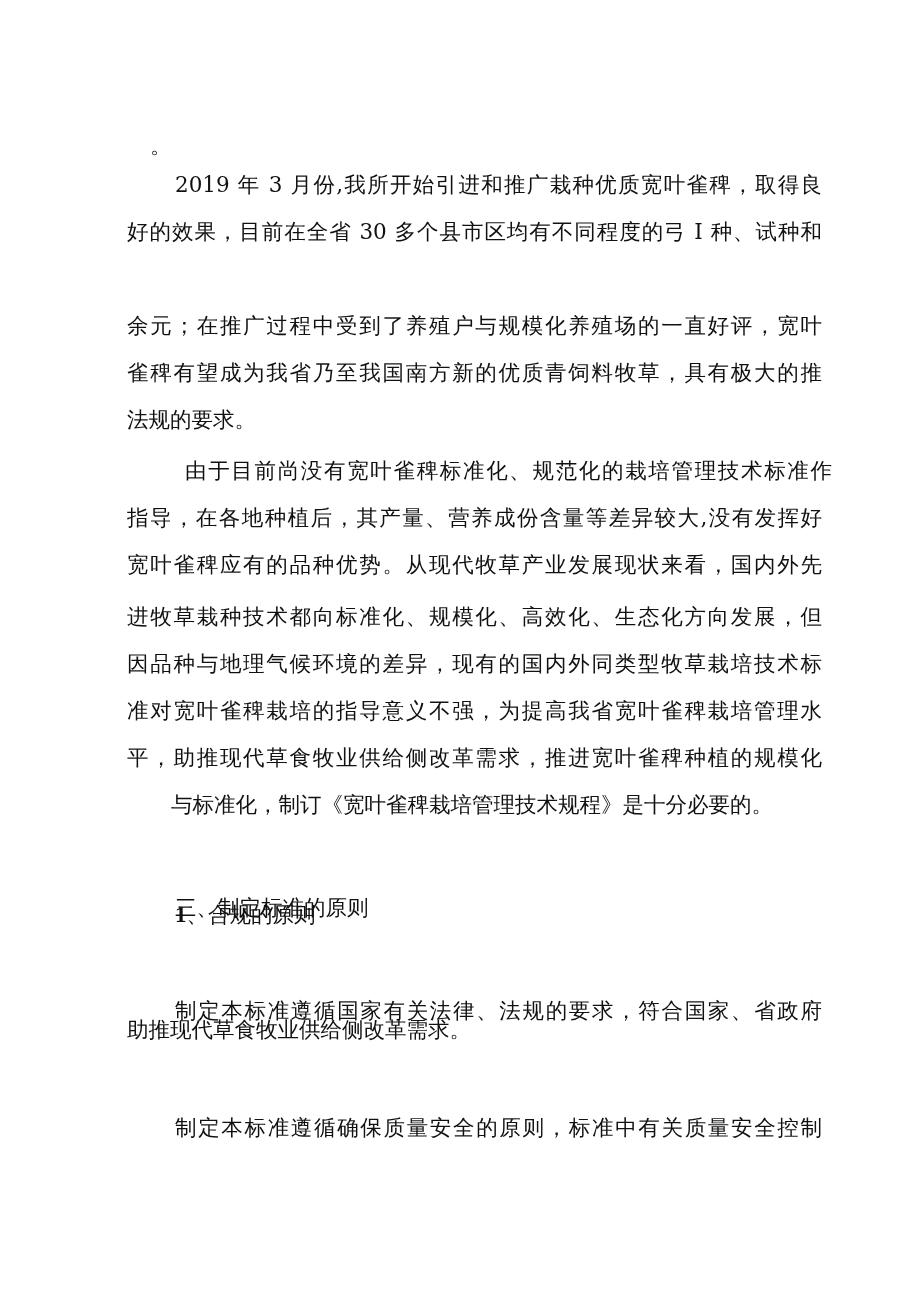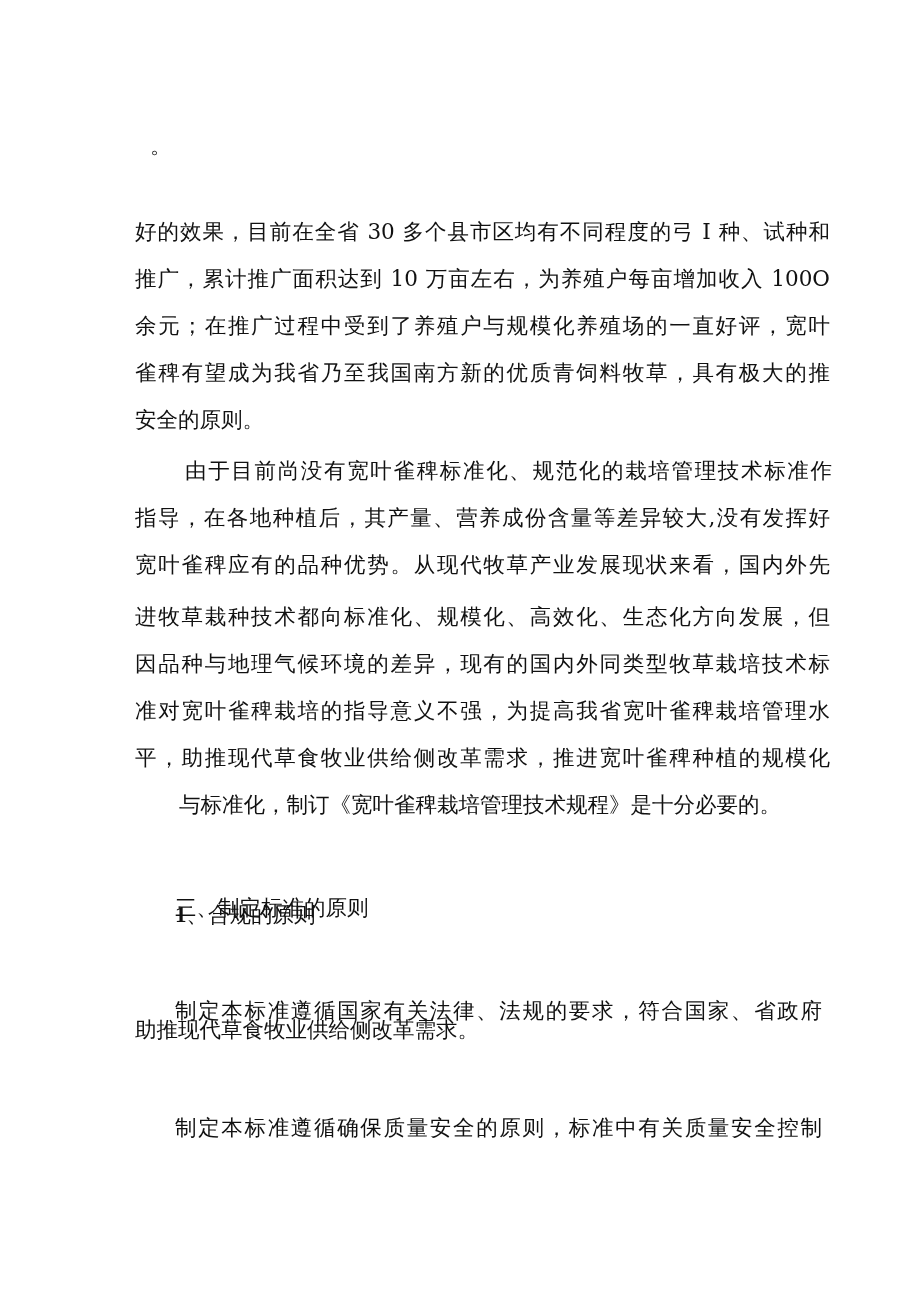--- a/index.html
+++ b/index.html
@@ -1,39 +1,39 @@
 <!DOCTYPE html>
 <html><head>
 <meta charset="utf-8">
 <style>
   html, body { margin:0; padding:0; background:#ffffff; }
   body { width:920px; height:1301px; position:relative; overflow:hidden;
          font-family:"DejaVu Serif","Liberation Serif",serif; color:#111111; }
   .page { position:absolute; left:0; top:0; width:920px; height:1301px; background:#fff; }
-  .line { position:absolute; left:135px; width:695px; height:30px; line-height:30px;
+  .line { position:absolute; left:127px; width:695px; height:30px; line-height:30px;
           font-size:21.5px; white-space:nowrap; text-align:justify; text-align-last:justify;
           letter-spacing:0px; }
   .line.indent { left:175px; width:647px; }
   .line.last { text-align-last:left; }
   .line.short { text-align-last:left; }
   .num { font-family:"Liberation Serif",serif; font-size:23px; }
   .bold { font-weight:bold; }
 </style>
 </head>
 <body>
 
 <div class="page">
 
   <div class="line short" style="left:150px;top:131px;width:40px;">。</div>
 
+  <div class="line indent" style="top:170px;">2019 年 3 月份,我所开始引进和推广栽种优质宽叶雀稗，取得良</div>
   <div class="line" style="top:217px;">好的效果，目前在全省 30 多个县市区均有不同程度的弓 I 种、试种和</div>
-  <div class="line" style="top:264px;">推广，累计推广面积达到 10 万亩左右，为养殖户每亩增加收入 100O</div>
   <div class="line" style="top:311px;">余元；在推广过程中受到了养殖户与规模化养殖场的一直好评，宽叶</div>
   <div class="line" style="top:358px;">雀稗有望成为我省乃至我国南方新的优质青饲料牧草，具有极大的推</div>
-  <div class="line last" style="top:405px;">安全的原则。</div>
+  <div class="line last" style="top:405px;">法规的要求。</div>
 
   <div class="line indent" style="top:456px;margin-left:10px;">由于目前尚没有宽叶雀稗标准化、规范化的栽培管理技术标准作</div>
   <div class="line" style="top:550px;">宽叶雀稗应有的品种优势。从现代牧草产业发展现状来看，国内外先</div>
   <div class="line" style="top:503px;">指导，在各地种植后，其产量、营养成份含量等差异较大,没有发挥好</div>
   <div class="line" style="top:602px;">进牧草栽种技术都向标准化、规模化、高效化、生态化方向发展，但</div>
   <div class="line" style="top:649px;">因品种与地理气候环境的差异，现有的国内外同类型牧草栽培技术标</div>
   <div class="line" style="top:696px;">准对宽叶雀稗栽培的指导意义不强，为提高我省宽叶雀稗栽培管理水</div>
   <div class="line" style="top:743px;">平，助推现代草食牧业供给侧改革需求，推进宽叶雀稗种植的规模化</div>
   <div class="line last" style="top:790px;margin-left:44px;">与标准化，制订《宽叶雀稗栽培管理技术规程》是十分必要的。</div>
 

